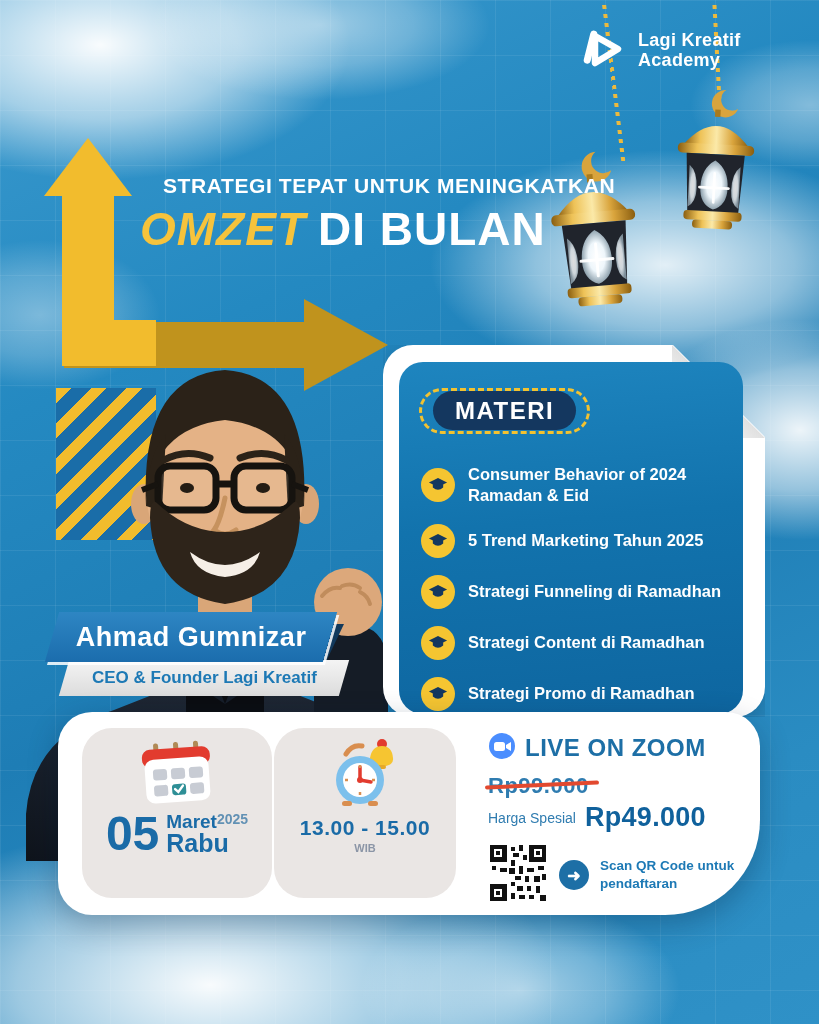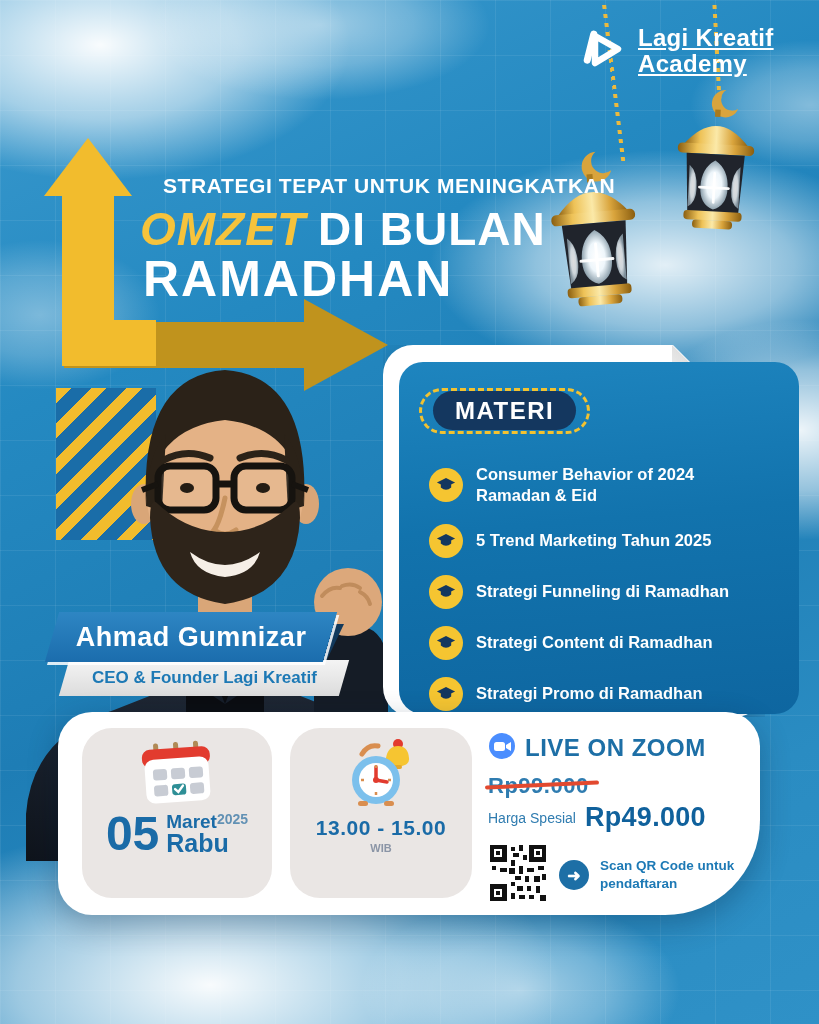--- a/index.html
+++ b/index.html
@@ -17,21 +17,21 @@
   .c2 { left:150px; top:-50px; width:340px; height:150px; opacity:.55; }
   .c3 { left:430px; top:150px; width:470px; height:230px; opacity:.9; }
   .c4 { left:640px; top:320px; width:320px; height:220px; opacity:.95; }
   .c5 { left:-140px; top:820px; width:700px; height:330px; }
   .c6 { left:360px; top:900px; width:320px; height:180px; opacity:.6; }
   .c7 { left:-80px; top:240px; width:240px; height:150px; opacity:.4; }
   .c8 { left:690px; top:40px; width:240px; height:130px; opacity:.45; }
 
   
   .logo { position:absolute; left:578px; top:24px; z-index:3; display:flex; align-items:center; gap:10px; }
-  .logo-text { color:#fff; font-weight:800; font-size:24px; line-height:1.1; letter-spacing:.3px;text-decoration:underline; }
+  .logo-text { color:#fff; font-weight:800; font-size:18px; line-height:1.1; letter-spacing:.3px; }
 
   
   .string { position:absolute; z-index:2; width:4px; border-radius:2px;
     background: repeating-linear-gradient(180deg,#ecba3e 0 4px, transparent 4px 9px); transform-origin:top center; }
   .s1 { left:601px; top:-4px; height:168px; transform:rotate(-7deg); }
   .s2 { left:712px; top:-4px; height:104px; transform:rotate(-3deg); }
   .lantern { position:absolute; z-index:2; }
   .la { left:548px; top:148px; transform:rotate(-5deg); }
   .lb { left:672px; top:86px; transform:rotate(3deg); }
 
@@ -73,40 +73,40 @@
   .role-badge span { transform:skewX(16deg); color:#1d79b5; font-weight:600; font-size:17px; }
 
   
   .paper { position:absolute; z-index:5; left:383px; top:345px; width:382px; height:372px;
     background:#fff; border-radius:30px;
     clip-path: polygon(0 0, calc(100% - 92px) 0, 100% 92px, 100% 100%, 0 100%);
     box-shadow:0 10px 30px rgba(0,30,60,.25); }
   .fold { position:absolute; z-index:6; left:672px; top:345px; width:93px; height:93px;
     background:linear-gradient(225deg,#aeaeae 0%, #dcdcdc 45%, #ffffff 85%);
     clip-path: polygon(0 0, 100% 100%, 26% 100%, 0 64%); border-bottom-left-radius:24px; }
-  .materi-panel { position:absolute; z-index:6; left:399px; top:362px; width:400px; height:352px;
+  .materi-panel { position:absolute; z-index:6; left:399px; top:362px; width:344px; height:352px;
     border-radius:24px; background:linear-gradient(175deg,#1e85bf 0%, #1273ad 45%, #0e66a0 100%); }
   .materi-outline { position:absolute; left:20px; top:26px; border:3px dashed #f2c230;
     border-radius:28px; padding:6px 11px; display:inline-block; }
   .materi-pill { background:#14375f; color:#fff; border-radius:20px; padding:6px 22px;
     font-size:24px; font-weight:800; letter-spacing:1.5px; }
-  .materi-list { position:absolute; left:30px; top:102px; width:308px; }
+  .materi-list { position:absolute; left:22px; top:102px; width:308px; }
   .m-item { display:flex; align-items:center; gap:13px; margin-bottom:17px; }
   .m-icon { flex:none; width:34px; height:34px; border-radius:50%; background:#f5c531;
     display:flex; align-items:center; justify-content:center; }
   .m-text { color:#fff; font-size:16.5px; font-weight:600; line-height:1.3; }
 
   
   .info-card { position:absolute; z-index:7; left:58px; top:712px; width:702px; height:203px;
     background:#fff; border-radius:34px; border-bottom-right-radius:95px;
     box-shadow:0 10px 30px rgba(0,30,60,.3); }
   .block { position:absolute; top:16px; height:170px; background:#eae6e4; border-radius:30px;
     display:flex; flex-direction:column; align-items:center; }
   .date-block { left:24px; width:190px; }
-  .time-block { left:232px; width:182px; }
+  .time-block { left:216px; width:182px; }
   .date-row { display:flex; align-items:center; gap:7px; margin-top:2px; }
   .date-day { font-size:48px; font-weight:800; color:#1a6ba7; line-height:.9; }
   .date-col { display:flex; flex-direction:column; }
   .date-top { display:flex; align-items:flex-start; }
   .date-month { font-size:19px; font-weight:800; color:#1a6ba7; line-height:1; }
   .date-year { font-size:14px; font-weight:700; color:#6291b4; line-height:1; }
   .date-weekday { font-size:25px; font-weight:800; color:#1a6ba7; line-height:1; }
   .time-range { font-size:21px; font-weight:800; color:#1a6ba7; margin-top:4px; letter-spacing:.5px; }
   .time-zone { font-size:11px; font-weight:700; color:#8b95a6; margin-top:2px; }
 
@@ -216,21 +216,20 @@
       </g>
       <rect x="14" y="138" width="64" height="10" rx="4" fill="url(#goldB)"></rect>
       <rect x="24" y="148" width="44" height="9" rx="4" fill="url(#goldB)"></rect>
     </svg>
   </div>
 
   <div class="kicker">STRATEGI TEPAT UNTUK MENINGKATKAN</div>
   <div class="h-line1">
     <span class="omzet">OMZET</span><span>DI BULAN</span>
   </div>
-  <div class="h-line2">RAMADHAN</div>
 
   <div class="gfx gold-bar"></div>
   <div class="gfx gold-head"></div>
   <div class="gfx y-shaft"></div>
   <div class="gfx y-elbow"></div>
   <div class="gfx y-head"></div>
   <div class="gfx stripes"></div>
 
   <div class="photo">
     <svg width="380" height="525" viewBox="0 0 380 525">

